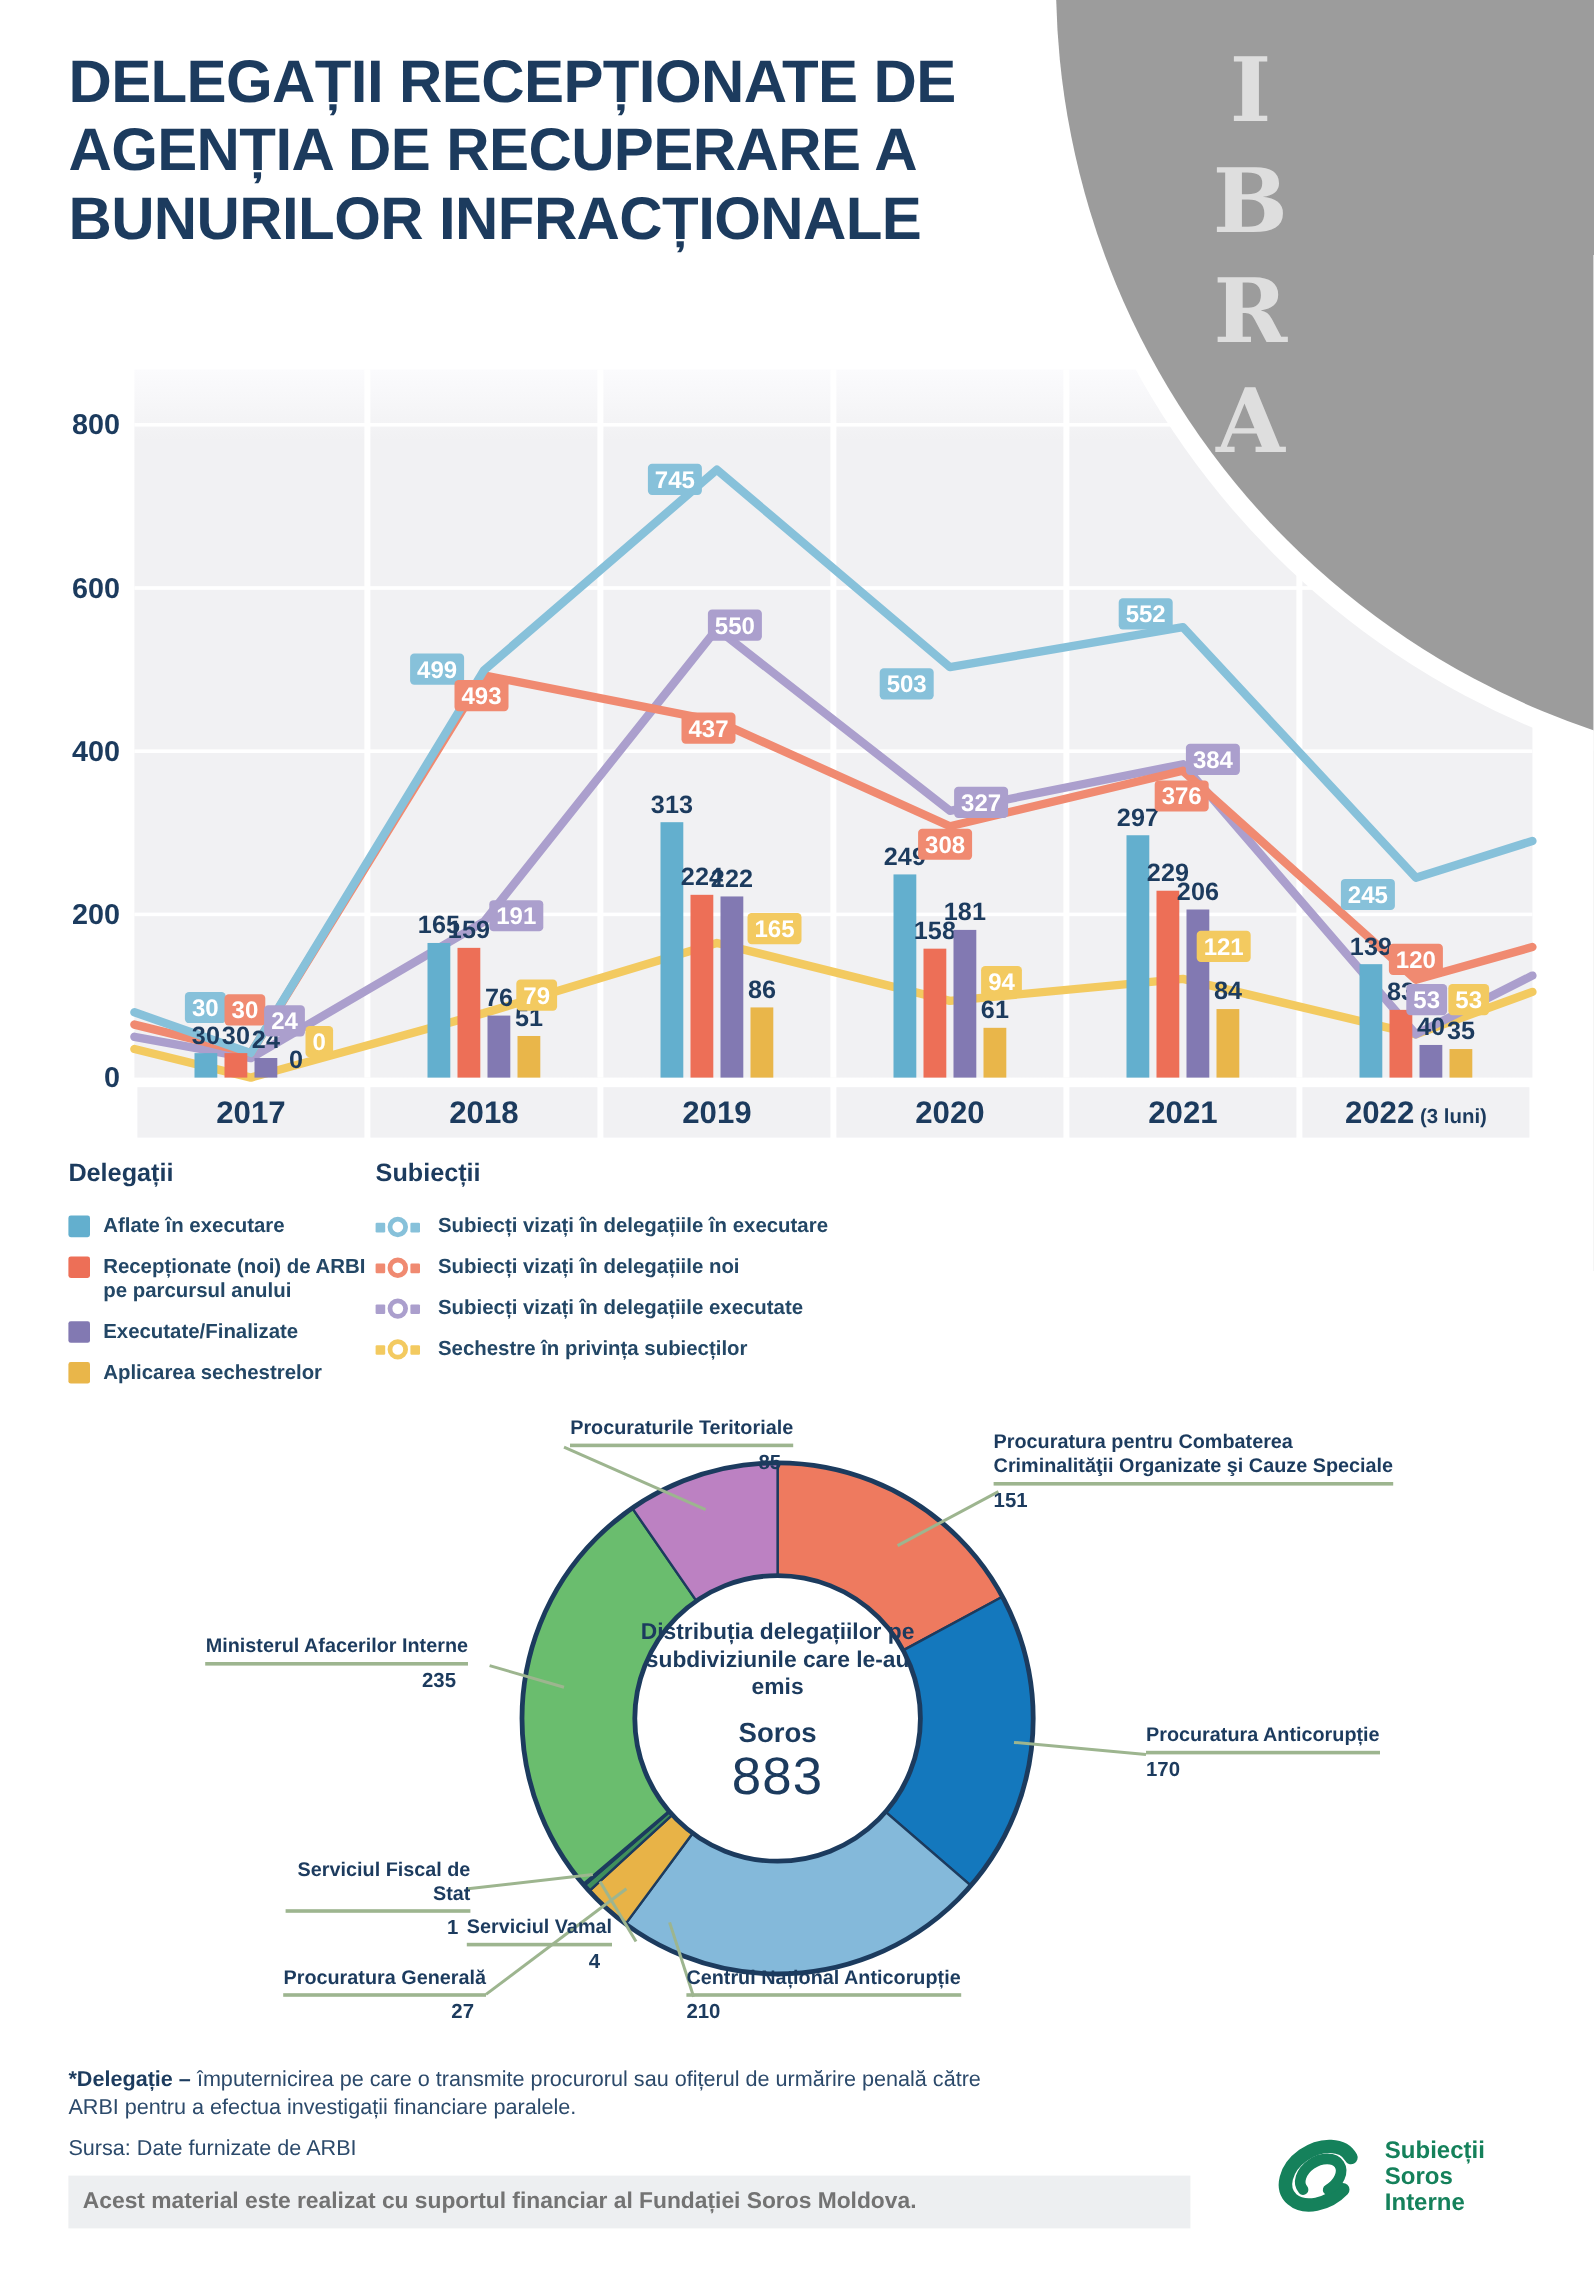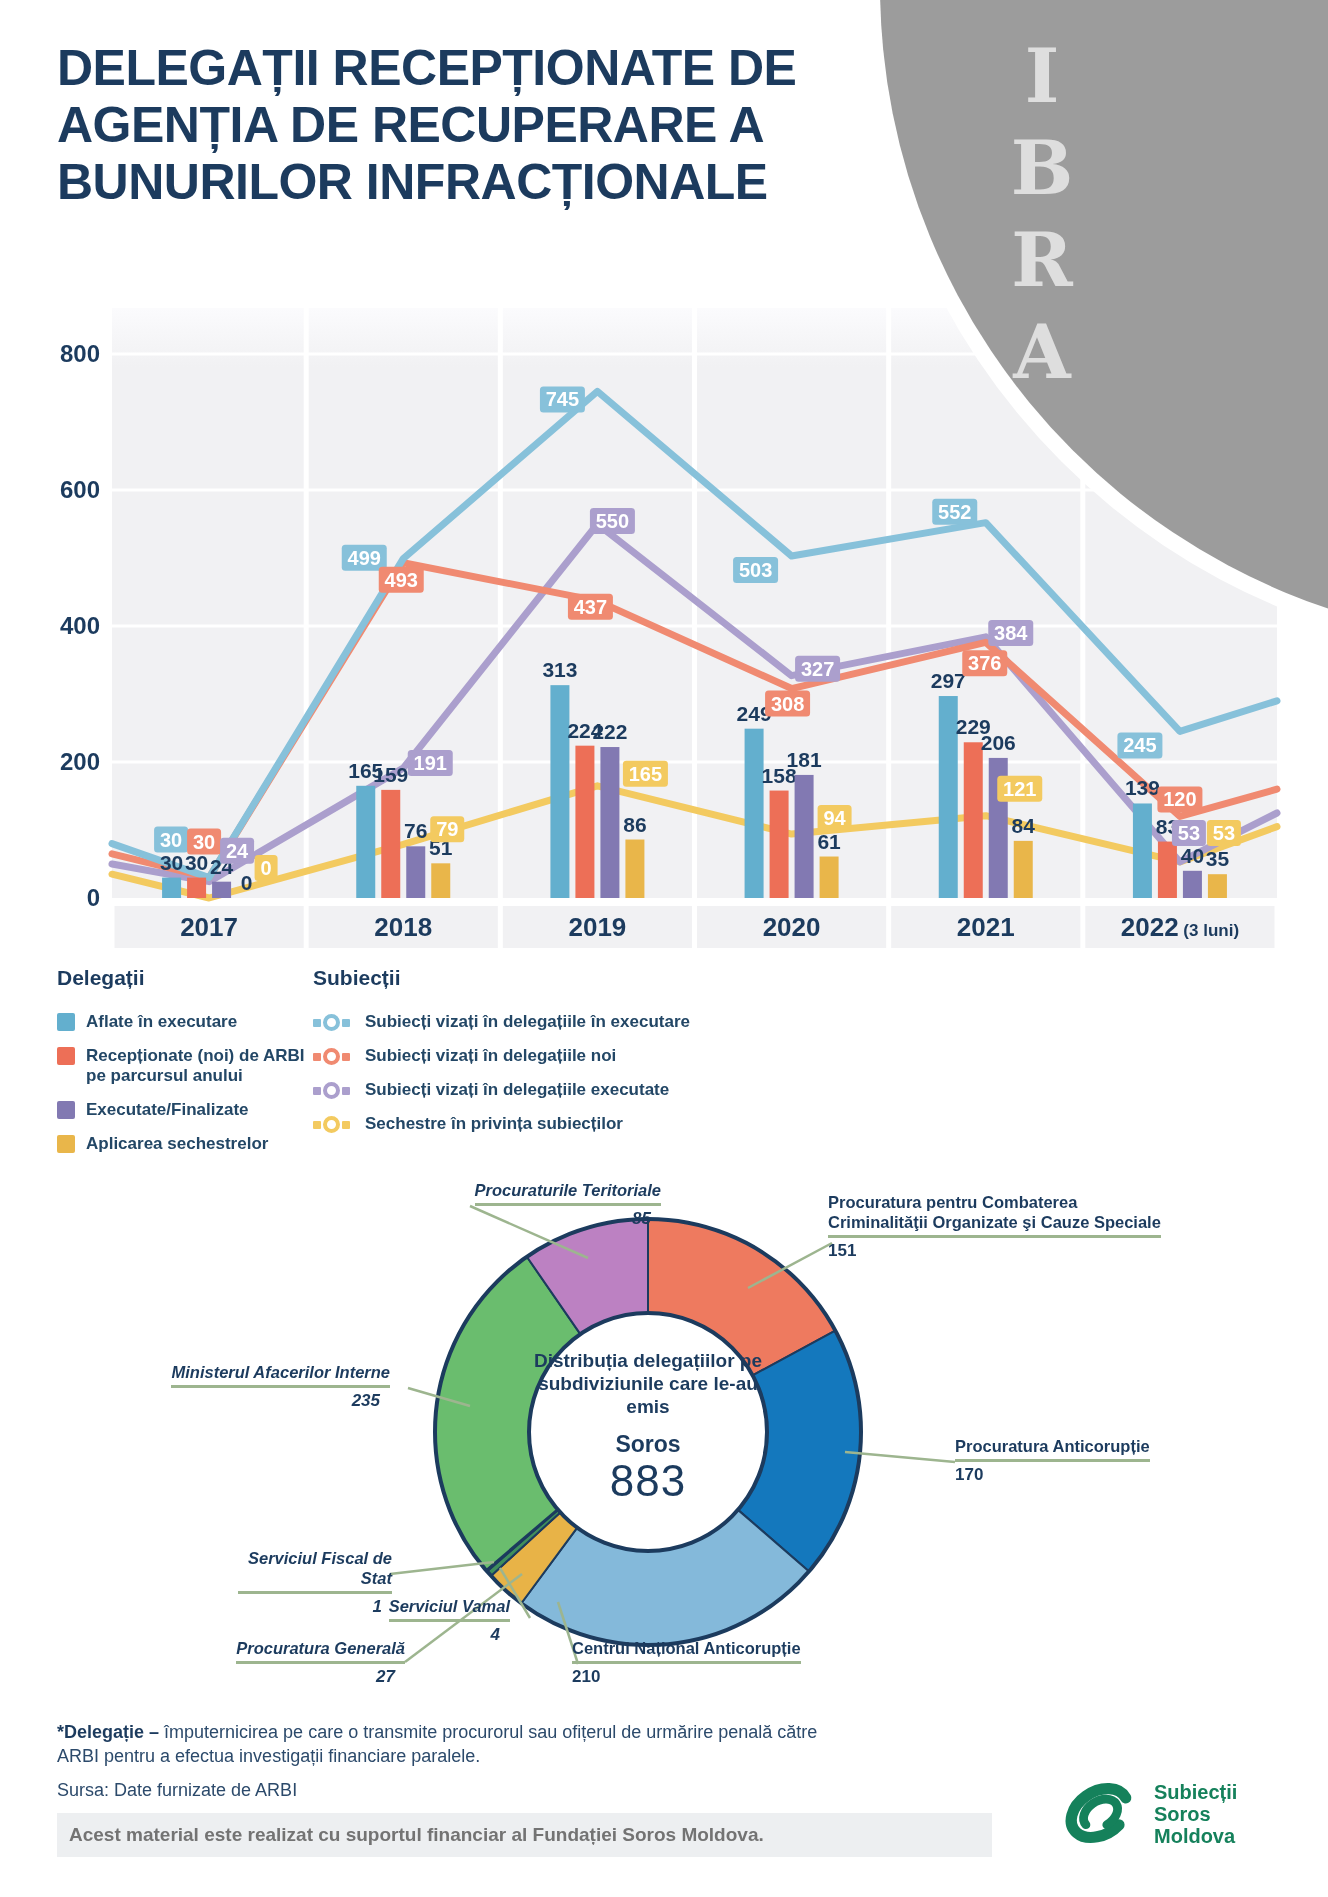--- a/index.html
+++ b/index.html
@@ -31,21 +31,21 @@
   .swatch{width:18px;height:18px;border-radius:2px;flex:0 0 18px;margin-right:11px;margin-top:1px;background:#ccc;}
   .lineicon{display:flex;align-items:center;flex:0 0 44px;margin-right:8px;margin-top:2px;}
   .lineicon .sq{width:8px;height:8px;border-radius:1px;}
   .lineicon .ring{width:9px;height:9px;border:4px solid #999;border-radius:50%;background:#fff;margin:0 2px;}
 
   
   .donut-label{position:absolute;z-index:3;font-weight:bold;color:#1c3b5e;}
   .dl-title{display:inline-block;font-size:16.5px;line-height:20px;border-bottom:3px solid #9db58f;
             padding-bottom:3px;white-space:pre-line;}
   .dl-value{font-size:17px;margin-top:3px;}
-  .al-right{text-align:right;font-style:italic;}
+  .al-right{text-align:right;}
   .al-right .dl-value{padding-right:10px;}
   #dlbl-0{left:828px;top:1192px;width:370px;}
   #dlbl-1{left:955px;top:1436px;width:260px;}
   #dlbl-2{left:572px;top:1638px;width:260px;}
   #dlbl-3{left:233px;top:1638px;width:172px;}
   #dlbl-4{left:376px;top:1596px;width:134px;}
   #dlbl-5{left:238px;top:1548px;width:154px;}
   #dlbl-6{left:148px;top:1362px;width:242px;}
   #dlbl-7{left:313px;top:1180px;width:348px;}
 
@@ -344,17 +344,17 @@
   <div id="soros-logo">
     <svg width="80" height="80" viewBox="0 0 100 100">
       <g transform="rotate(-32 50 50)" fill="none" stroke="#15815b" stroke-linecap="round">
         <path d="M 88 50 A 38 27 0 1 0 63 74" stroke-width="14"></path>
         <path d="M 28 52 A 23 16 0 1 1 50 66" stroke-width="11"></path>
       </g>
     </svg>
     <div id="soros-text">
       <div>Subiecții</div>
       <div>Soros</div>
-      <div>Moldova</div>
+      <div>Interne</div>
     </div>
   </div>
 
 </div>
 
 </body></html>

